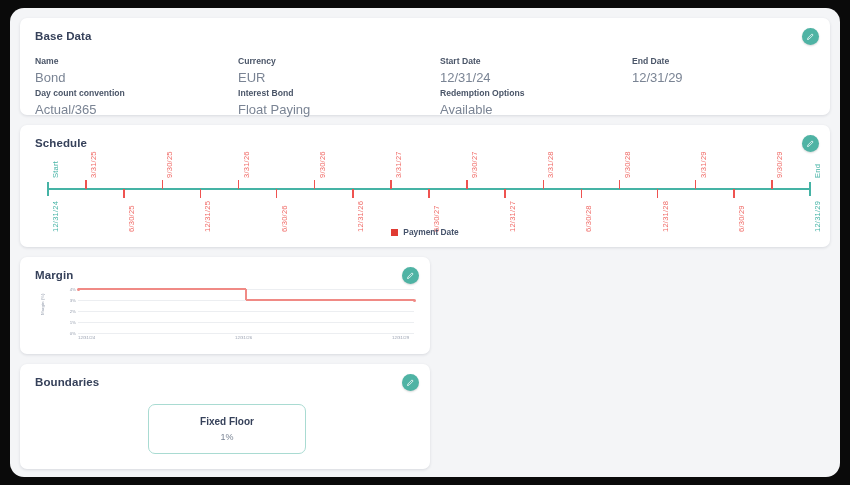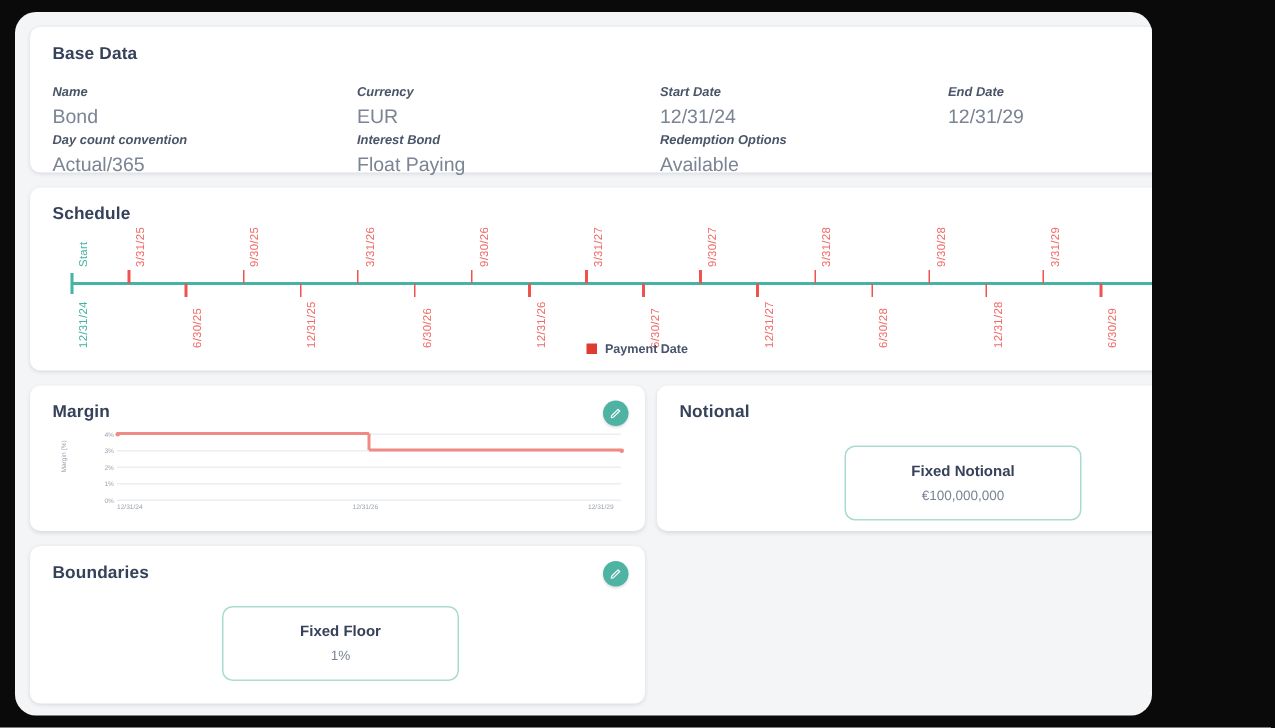--- a/index.html
+++ b/index.html
@@ -5,21 +5,21 @@
   * { box-sizing: border-box; margin:0; padding:0; }
   html,body { width:850px; height:485px; overflow:hidden; }
   body {
     background:#0a0a0a;
     font-family:"Liberation Sans", sans-serif;
     font-size:11px;
     color:#3d4a5c;
   }
   .page {
     position:absolute; left:10px; top:8px;
-    width:758px; height:469px;
+    width:830px; height:469px;
     background:#f4f5f7;
     border-radius:14px;
     overflow:hidden;
   }
   .card {
     position:absolute;
     background:#ffffff;
     border-radius:7px;
     box-shadow:0 1px 3px rgba(30,40,60,0.13);
   }
@@ -35,21 +35,21 @@
     background:#4fb3a4;
     cursor:pointer;
     display:flex; align-items:center; justify-content:center;
     box-shadow:0 1px 2px rgba(0,0,0,0.16);
   }
   .edit-btn svg { display:block; }
 
   
   #card-base { left:10px; top:10px; width:810px; height:97px; }
   .field { position:absolute; }
-  .field .lbl { font-size:8.6px; font-weight:bold; color:#4a5568; white-space:nowrap;font-style:italic;}
+  .field .lbl { font-size:8.6px; font-weight:bold; color:#4a5568; white-space:nowrap;}
   .field .val { font-size:13px; color:#7a8494; margin-top:4px; white-space:nowrap;}
 
   
   #card-schedule { left:10px; top:117px; width:810px; height:122px; }
   .tl-wrap { position:absolute; left:0; top:0; width:810px; height:122px; }
   .tl-axis {
     position:absolute; left:28px; top:63px; width:762px; height:2px;
     background:#45b3a5;
   }
   .tl-cap {
@@ -235,32 +235,20 @@
         <div class="tl-cap" style="left: 789px;"></div>
         <div class="tlab teal" style="left: 793px; top: 107px;">12/31/29</div>
         <div class="tlab teal" style="left: 793px; top: 53px;">End</div>
       </div>
     <div class="legend">
       <span class="sq"></span>
       <span class="ltxt">Payment Date</span>
     </div>
   </div>
 
-  <div class="card" id="card-notional">
-    <div class="card-title">Notional</div>
-    <div class="edit-btn">
-      <svg width="9" height="9" viewBox="0 0 24 24">
-        <path d="M4 20l4-1 11-11-3-3L5 16l-1 4z" fill="none" stroke="#ffffff" stroke-width="2" stroke-linejoin="round"></path>
-      </svg>
-    </div>
-    <div class="vbox" style="left:125px;">
-      <div class="vt">Fixed Notional</div>
-      <div class="vv">€100,000,000</div>
-    </div>
-  </div>
 
   <div class="card" id="card-bounds">
     <div class="card-title">Boundaries</div>
     <div class="edit-btn">
       <svg width="9" height="9" viewBox="0 0 24 24">
         <path d="M4 20l4-1 11-11-3-3L5 16l-1 4z" fill="none" stroke="#ffffff" stroke-width="2" stroke-linejoin="round"></path>
       </svg>
     </div>
     <div class="vbox" style="left:128px;">
       <div class="vt">Fixed Floor</div>

